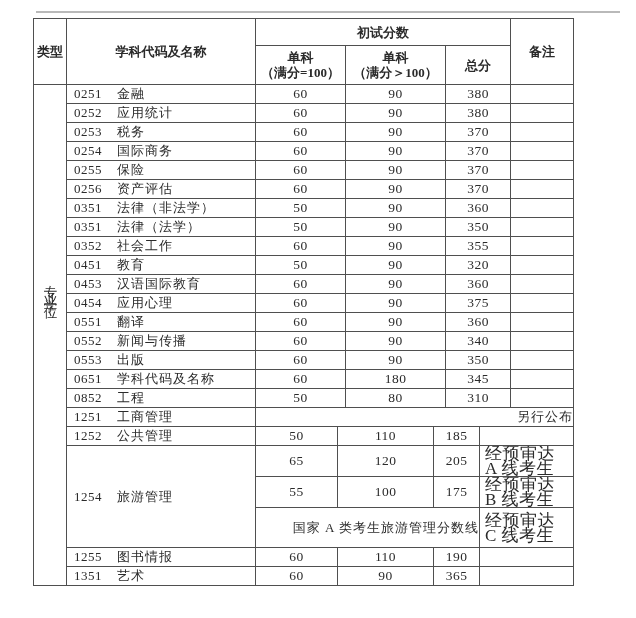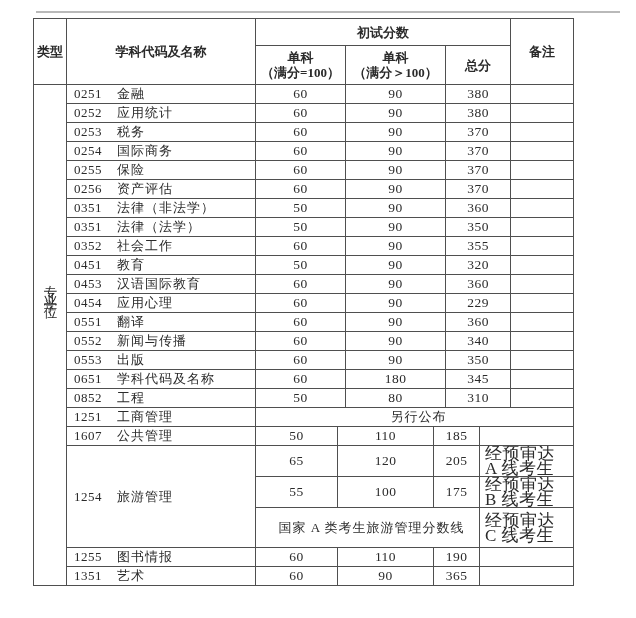--- a/index.html
+++ b/index.html
@@ -26,21 +26,21 @@
   .num{font-size:13.5px;letter-spacing:.5px;}
   .name-cell{text-align:left;padding-left:7px;}
   .code{display:inline-block;min-width:43px;letter-spacing:.5px;}
   .subject{letter-spacing:1px;}
   .type-cell{vertical-align:middle;text-align:center;}
   .vertical{
     writing-mode:vertical-rl;text-orientation:upright;
     letter-spacing:7px;font-size:13.5px;display:inline-block;
     margin-bottom:90px;
   }
-  .left-text{text-align:center;padding-left:8px;letter-spacing:1px;}
+  .left-text{text-align:right;padding-left:8px;letter-spacing:1px;}
   .remark-cell{
     text-align:left;padding-left:5px;font-size:17px;line-height:15px;
     letter-spacing:.5px;
   }
 </style>
 </head>
 <body>
 
 <div class="top-line"></div>
 
@@ -154,21 +154,21 @@
     <td class="name-cell"><span class="code">0453</span><span class="subject">汉语国际教育</span></td>
     <td class="num" colspan="2">60</td>
     <td class="num" colspan="2">90</td>
     <td class="num" colspan="2">360</td>
     <td></td>
   </tr>
   <tr class="std">
     <td class="name-cell"><span class="code">0454</span><span class="subject">应用心理</span></td>
     <td class="num" colspan="2">60</td>
     <td class="num" colspan="2">90</td>
-    <td class="num" colspan="2">229</td>
+    <td class="num" colspan="2">375</td>
     <td></td>
   </tr>
   <tr class="std">
     <td class="name-cell"><span class="code">0551</span><span class="subject">翻译</span></td>
     <td class="num" colspan="2">60</td>
     <td class="num" colspan="2">90</td>
     <td class="num" colspan="2">360</td>
     <td></td>
   </tr>
   <tr class="std">
@@ -199,21 +199,21 @@
     <td class="num" colspan="2">310</td>
     <td></td>
   </tr>
 
   <tr class="std">
     <td class="name-cell"><span class="code">1251</span><span class="subject">工商管理</span></td>
     <td colspan="7" class="left-text">另行公布</td>
   </tr>
 
   <tr class="std">
-    <td class="name-cell"><span class="code">1607</span><span class="subject">公共管理</span></td>
+    <td class="name-cell"><span class="code">1252</span><span class="subject">公共管理</span></td>
     <td class="num">50</td>
     <td class="num" colspan="2">110</td>
     <td class="num" colspan="2">185</td>
     <td colspan="2"></td>
   </tr>
 
   <tr class="mid">
     <td class="name-cell" rowspan="3"><span class="code">1254</span><span class="subject">旅游管理</span></td>
     <td class="num">65</td>
     <td class="num" colspan="2">120</td>

